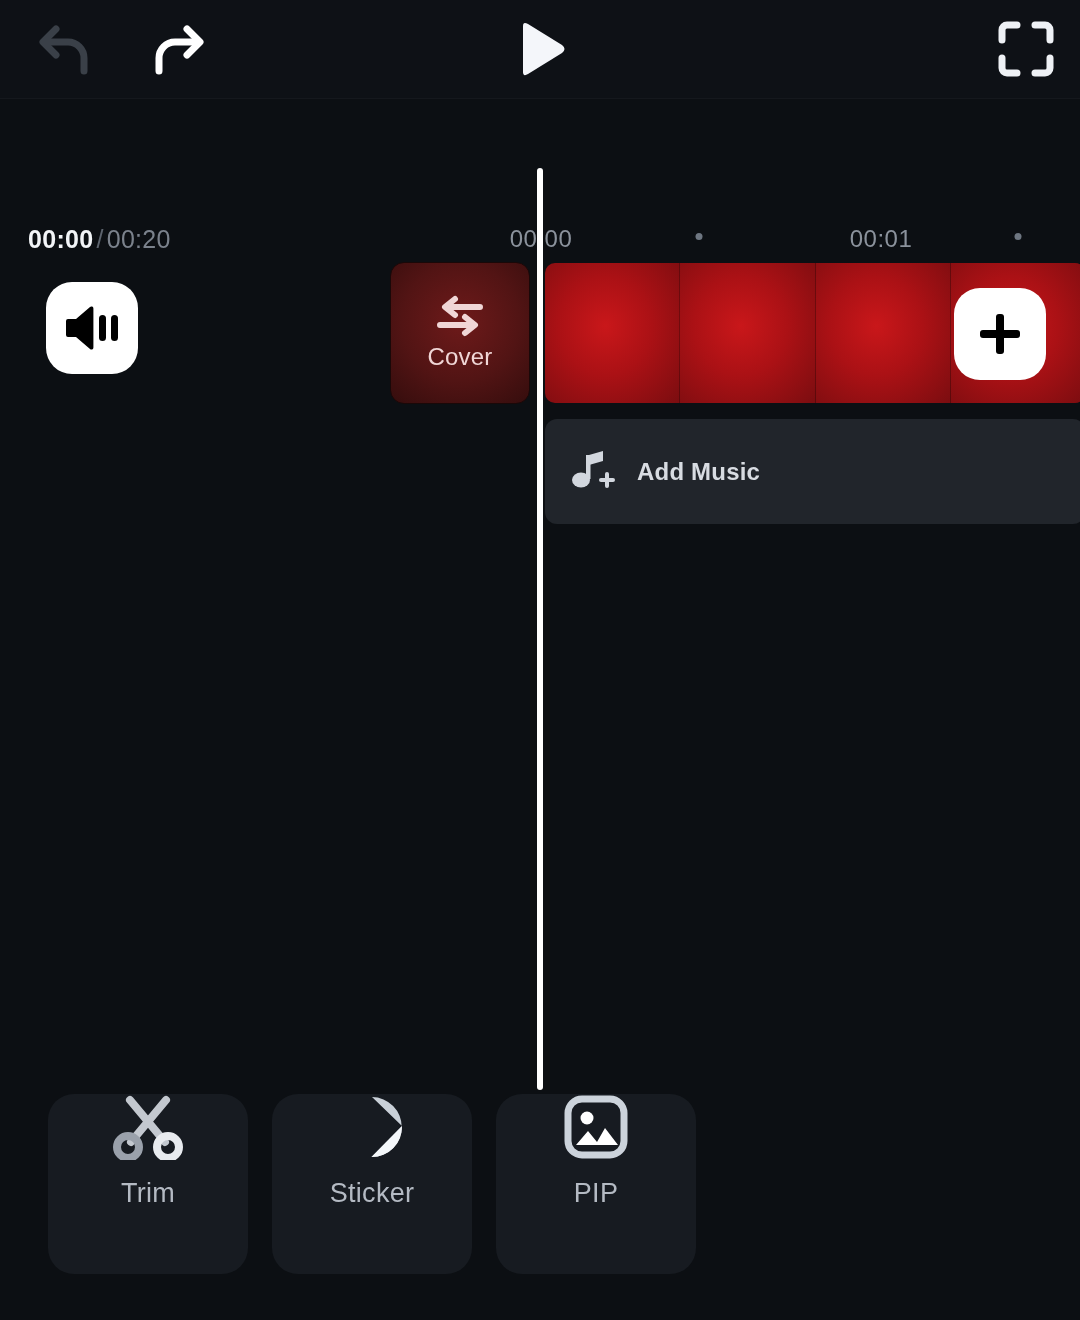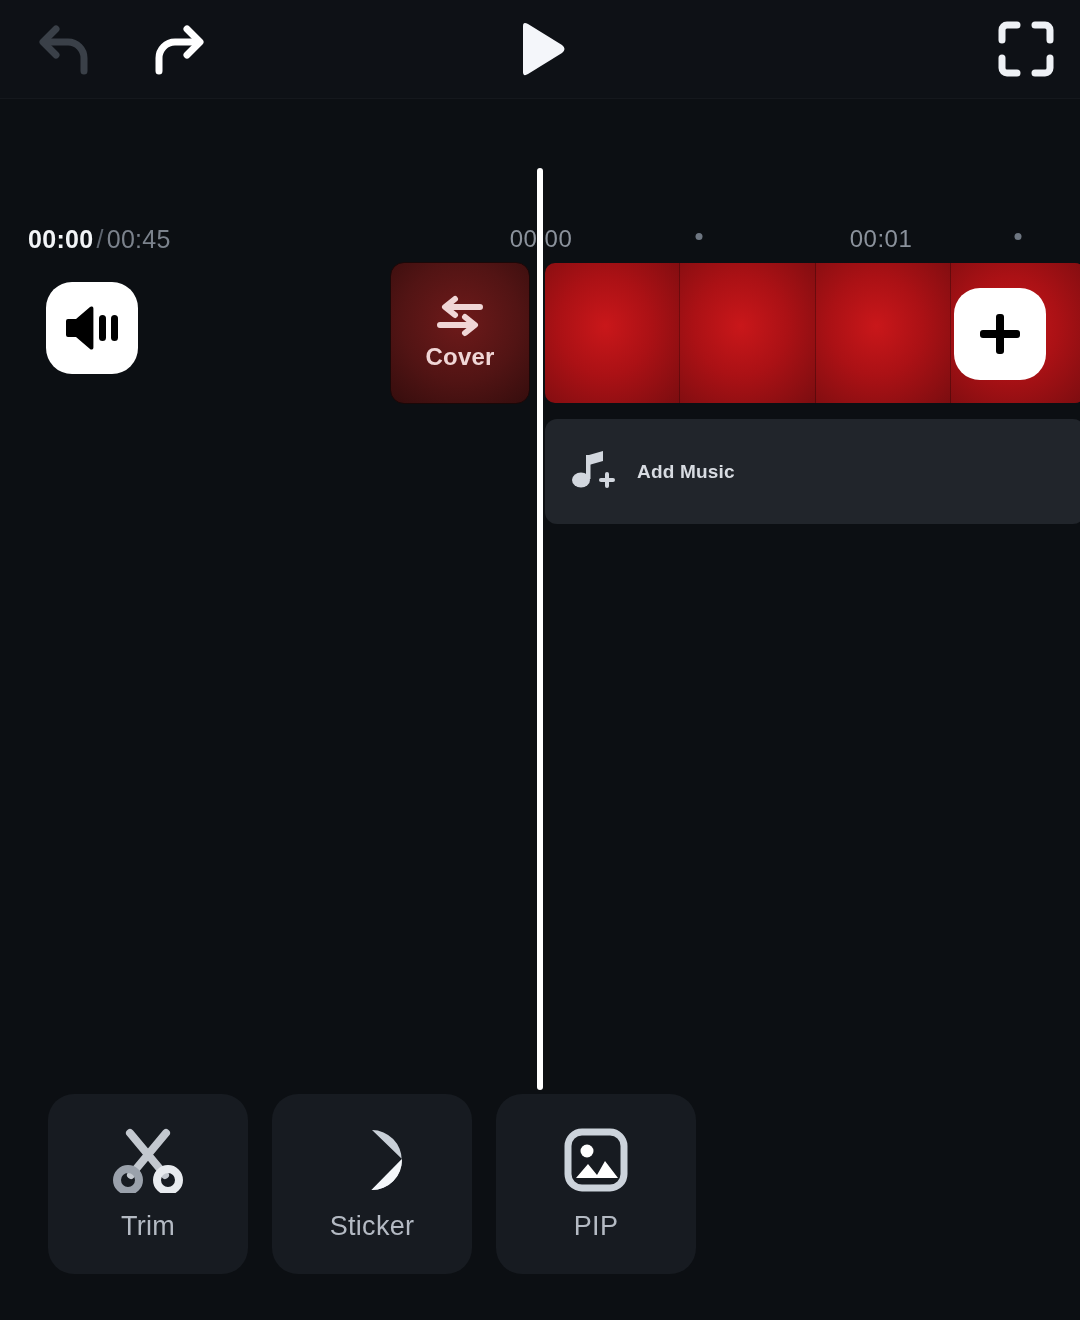--- a/index.html
+++ b/index.html
@@ -63,21 +63,21 @@
   #cover-btn {
     position:absolute; left:390px; top:262px;
     width:140px; height:142px; border-radius:14px;
     background:radial-gradient(circle at 50% 42%, #6e1a1a 0%, #521414 55%, #350d0d 100%);
     border:1px solid #1a0808;
     display:flex; flex-direction:column;
     align-items:center; justify-content:center; gap:6px;
     overflow:hidden;
   }
   #cover-label {
-    font-size:24px; font-weight:bold; color:#f0d6d6; letter-spacing:0.2px;
+    font-size:24px; font-weight:normal; color:#f0d6d6; letter-spacing:0.2px;
   }
 
   #clip-track {
     position:absolute; left:545px; top:263px;
     width:540px; height:140px;
     border-radius:10px; overflow:hidden;
     display:flex;
   }
   .clip-frame {
     flex:1 1 0; height:100%;
@@ -95,35 +95,35 @@
   }
 
   #add-music-bar {
     position:absolute; left:545px; top:419px;
     width:540px; height:105px;
     background:#21252b; border-radius:12px;
     display:flex; align-items:center; gap:22px;
     padding-left:24px;
   }
   #add-music-label {
-    font-size:19px; font-weight:bold; color:#d8dce2; letter-spacing:0.2px;
+    font-size:24px; font-weight:bold; color:#d8dce2; letter-spacing:0.2px;
   }
 
   
   #toolbar {
     position:absolute; left:0; top:1090px; width:1080px; height:230px;
     display:flex; align-items:flex-start; gap:24px;
     padding-left:48px; padding-top:4px;
   }
   .tool-btn {
     flex:0 0 auto;
     width:200px; height:180px;
     background:#171b21; border-radius:26px;
     display:flex; flex-direction:column;
-    align-items:center; justify-content:center; gap:18px;
+    align-items:center; gap:18px;
   }
   .tool-label {
     font-size:27px; color:#b4bac3; letter-spacing:0.3px;
   }
   .tool-ico { height:66px; display:flex; align-items:center; justify-content:center; }
 </style>
 </head>
 <body>
 
 <div id="app">
@@ -157,21 +157,21 @@
           <path d="M38 5 H48 a5 5 0 0 1 5 5 V20"></path>
           <path d="M20 53 H10 a5 5 0 0 1 -5 -5 V38"></path>
           <path d="M38 53 H48 a5 5 0 0 0 5 -5 V38"></path>
         </g>
       </svg>
     </div>
   </div>
 
   <div class="ruler">
     <div id="time-readout">
-      <span id="time-current">00:00</span><span id="time-sep">/</span><span id="time-total">00:45</span>
+      <span id="time-current">00:00</span><span id="time-sep">/</span><span id="time-total">00:20</span>
     </div>
 
     <div class="tick-label" style="left:541px;">00:00</div>
     <div class="tick-dot" style="left:699px;"></div>
     <div class="tick-label" style="left:857px;margin-left:24px;">00:01</div>
     <div class="tick-dot" style="left:1018px;"></div>
   </div>
 
   <div id="playhead"></div>
 

